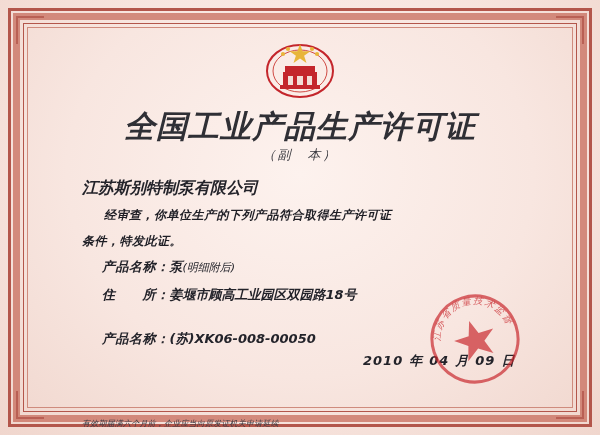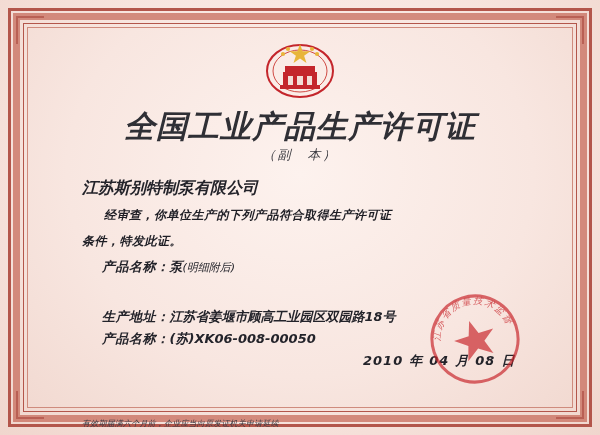--- a/index.html
+++ b/index.html
@@ -246,32 +246,32 @@
 
     <div class="body-text">
       <div>经审查，你单位生产的下列产品符合取得生产许可证</div>
       <div class="line2">条件，特发此证。</div>
     </div>
 
     <div class="field f-product">
       <span class="label">产品名称：</span><span class="value">泵</span><span class="small">(明细附后)</span>
     </div>
 
-
-    <div class="field f-prodsite">
-      <span class="label">生产地址：</span><span class="value">江苏省姜堰市顾高工业园区双园路18号</span>
-    </div>
+    <div class="field f-address">
+      <span class="label">住　　所：</span><span class="value">姜堰市顾高工业园区双园路18号</span>
+    </div>
+
 
     <div class="field f-certno">
       <span class="label">产品名称：</span><span class="value">(苏)XK06-008-00050</span>
     </div>
 
 
     <div class="date-line">
-      <span>2010</span><span>年</span><span>04</span><span>月</span><span>08</span><span>日</span>
+      <span>2010</span><span>年</span><span>04</span><span>月</span><span>09</span><span>日</span>
     </div>
 
     <div class="footnote">有效期届满六个月前，企业应当向原发证机关申请延续</div>
 
     <div class="seal">
       <svg viewBox="0 0 94 94" width="94" height="94" aria-hidden="true">
         <circle cx="47" cy="47" r="43" fill="none" stroke="#c8242a" stroke-width="3" opacity="0.85"></circle>
         <polygon points="47,28 52.2,42.5 67.5,42.5 55.4,51.5 60.2,66 47,57 33.8,66 38.6,51.5 26.5,42.5 41.8,42.5" fill="#c8242a" opacity="0.85"></polygon>
         <path id="sealarc" d="M 12,47 A 35,35 0 0 1 82,47" fill="none"></path>
         <text font-size="9.5" fill="#c8242a" font-family="DejaVu Sans, sans-serif" letter-spacing="1.5" opacity="0.9">

